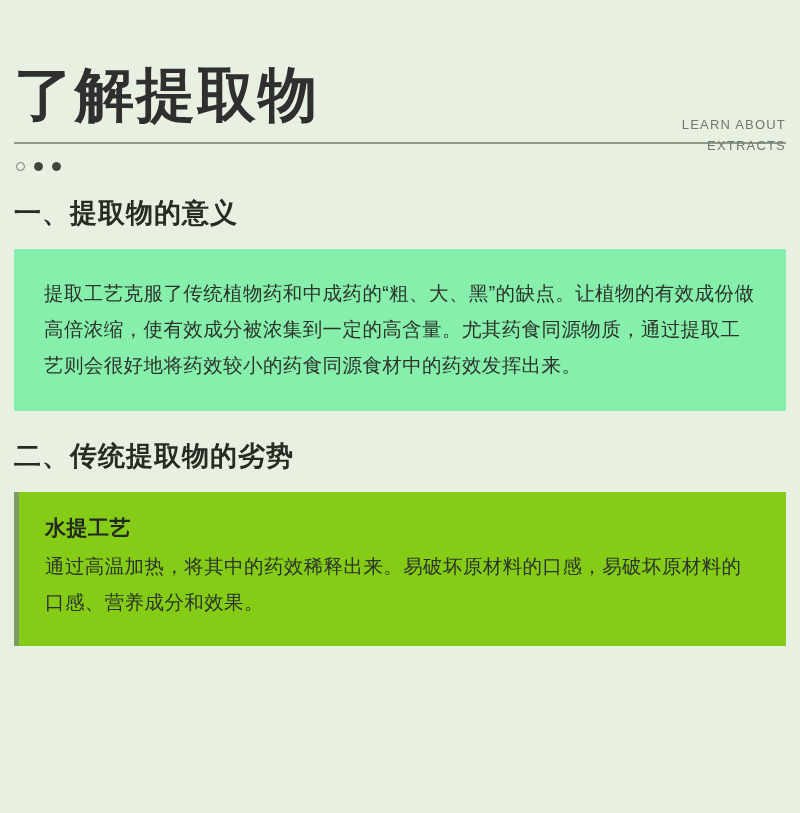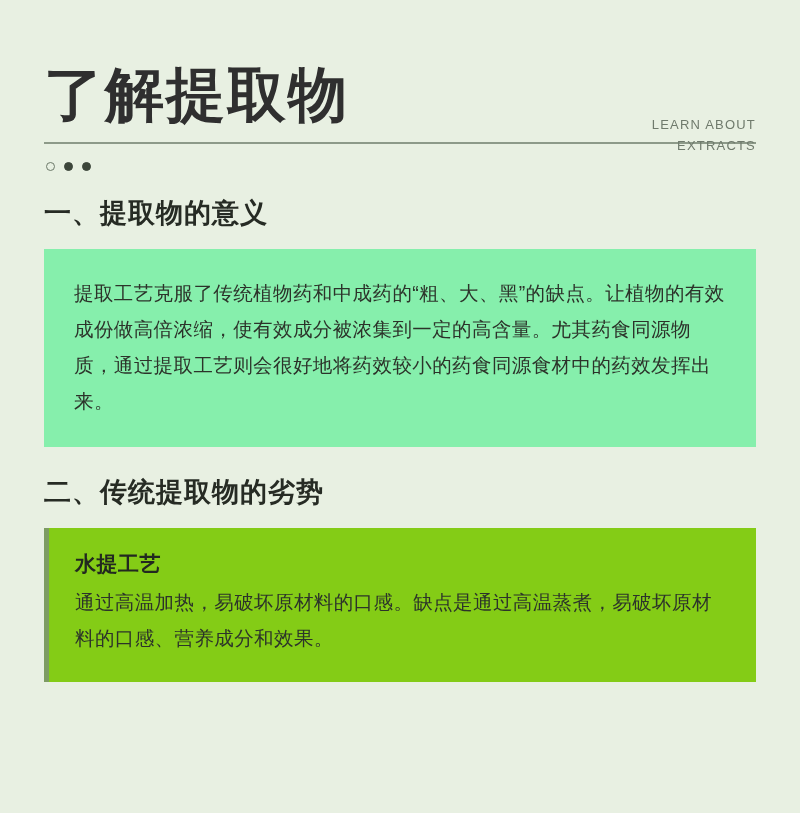--- a/index.html
+++ b/index.html
@@ -12,21 +12,21 @@
     background: #e8f0e2;
     font-family: "Liberation Sans", sans-serif;
     color: #2b2b2b;
     overflow: hidden;
   }
   .page {
     position: relative;
     width: 800px;
     height: 813px;
     box-sizing: border-box;
-    padding: 0 44px;
+    padding: 0 14px;
   }
 
   
   .header {
     position: relative;
     padding-top: 62px;
   }
   .main-title {
     font-size: 59px;
     font-weight: bold;
@@ -143,17 +143,17 @@
     <h2 class="section-heading">一、提取物的意义</h2>
     <div class="body-card">
       <p>提取工艺克服了传统植物药和中成药的“粗、大、黑”的缺点。让植物的有效成份做高倍浓缩，使有效成分被浓集到一定的高含量。尤其药食同源物质，通过提取工艺则会很好地将药效较小的药食同源食材中的药效发挥出来。</p>
     </div>
   </div>
 
   <div class="section sec2">
     <h2 class="section-heading">二、传统提取物的劣势</h2>
     <div class="accent-card">
       <h3>水提工艺</h3>
-      <p>通过高温加热，易破坏原材料的口感。缺点是通过高温蒸煮，易破坏原材料的口感、营养成分和效果。</p>
+      <p>通过高温加热，将其中的药效稀释出来。易破坏原材料的口感，易破坏原材料的口感、营养成分和效果。</p>
     </div>
   </div>
 
 </div>
 
 </body></html>

